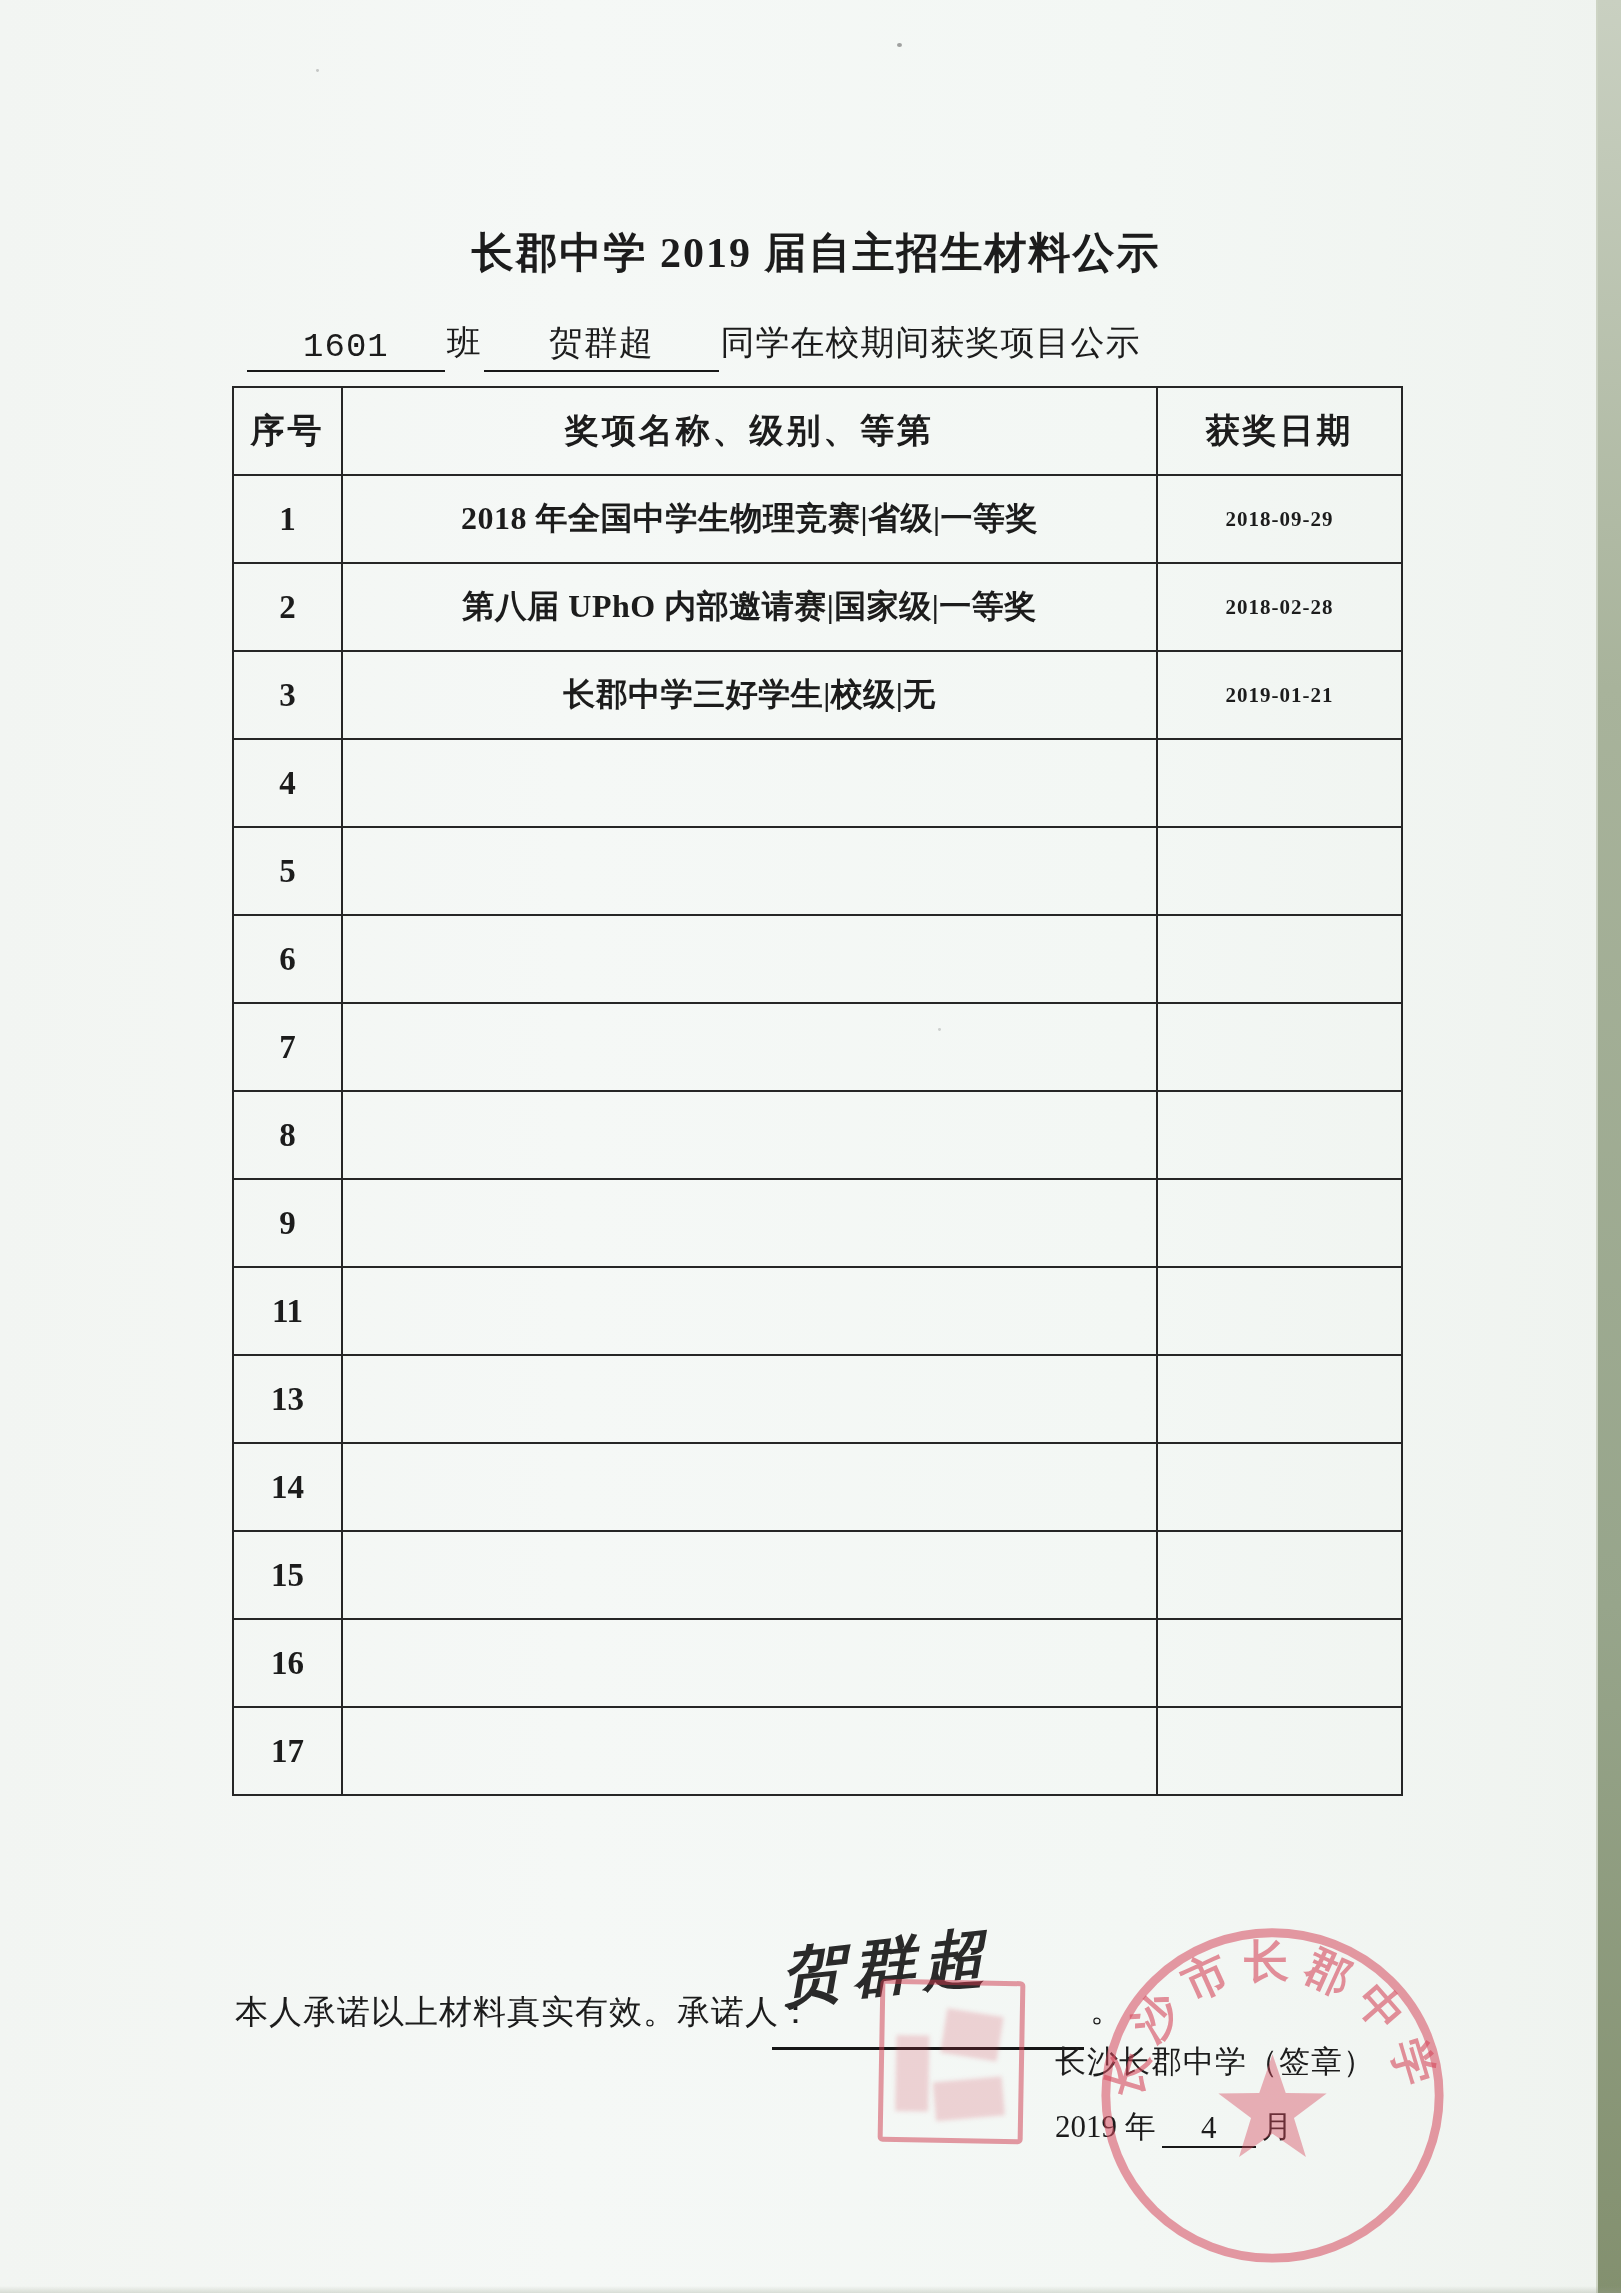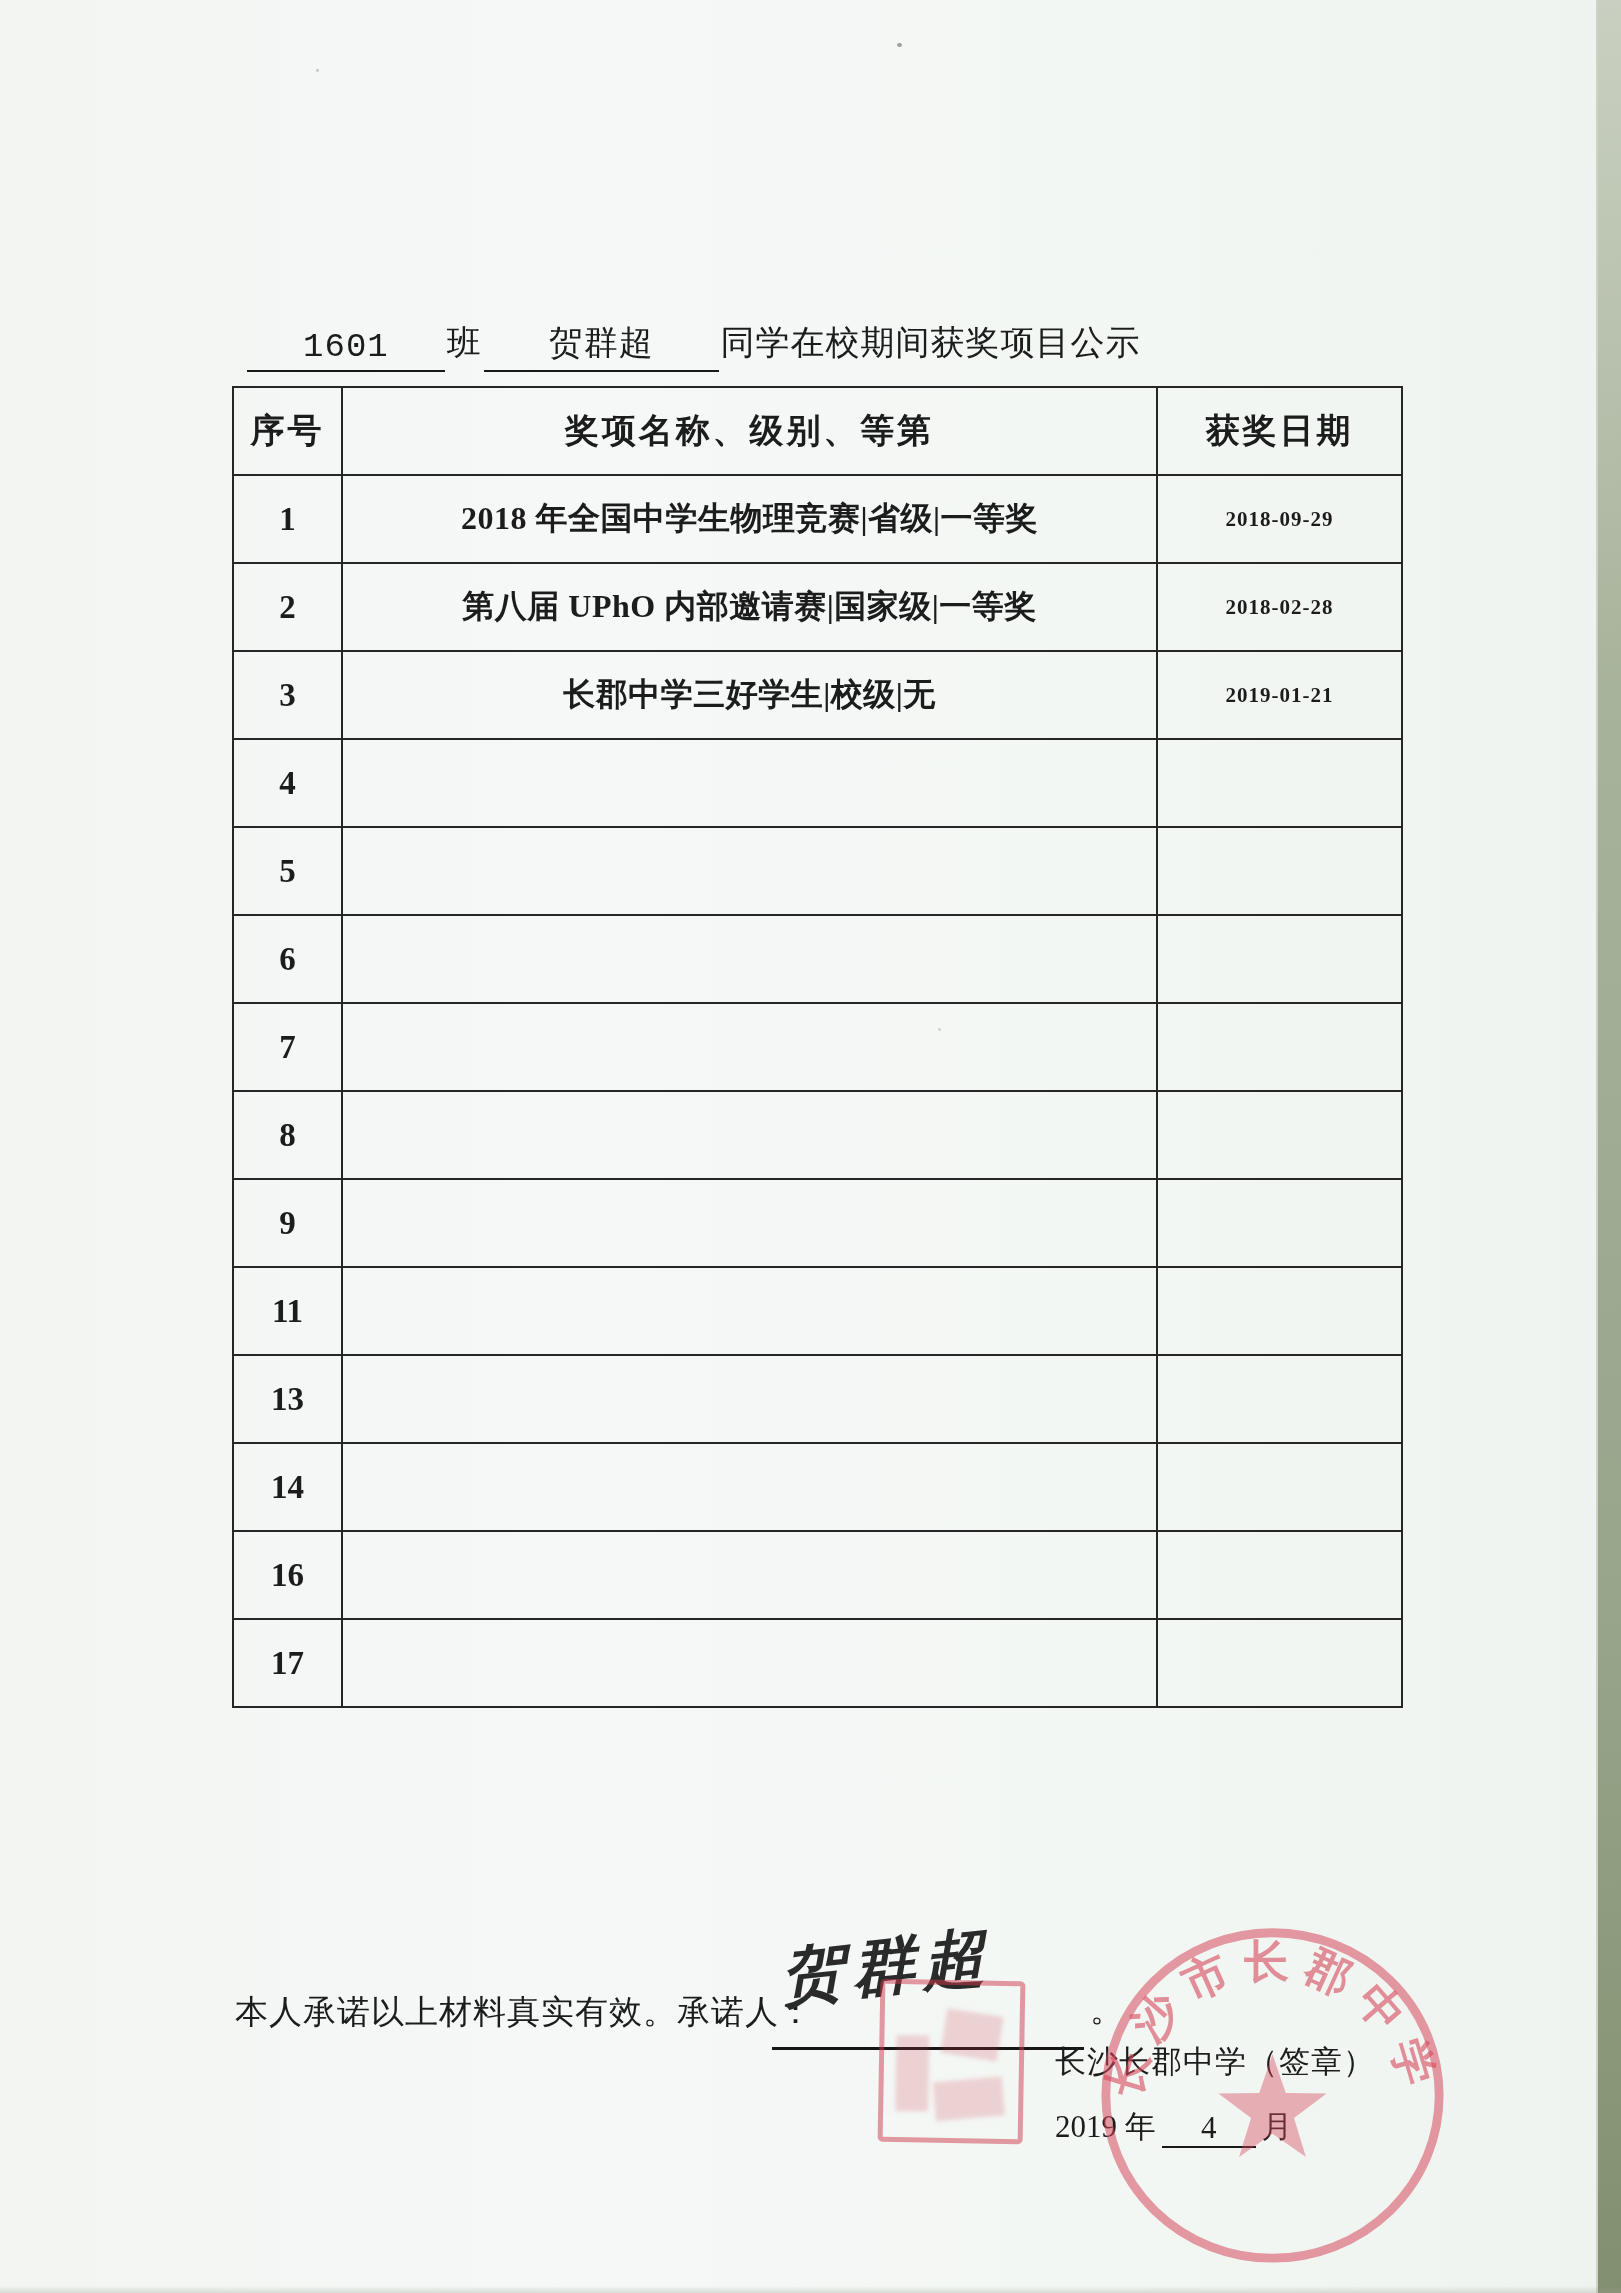--- a/index.html
+++ b/index.html
@@ -80,20 +80,21 @@
 <body>
 
 <div class="page">
 
   <div class="scan-edge"></div>
   <div class="scan-bottom"></div>
   <div class="speck s1"></div>
   <div class="speck s2"></div>
   <div class="speck s3"></div>
 
+  <div class="title">长郡中学 2019 届自主招生材料公示</div>
 
   <div class="subtitle">
     <span class="u class-no">1601</span>
     <span class="plain">班</span>
     <span class="u stu-name">贺群超</span>
     <span class="plain">同学在校期间获奖项目公示</span>
   </div>
 
   <table class="award">
     <colgroup>
@@ -161,20 +162,25 @@
       <td class="serial">13</td>
       <td class="award-t"></td>
       <td class="date-t"></td>
     </tr>
     <tr>
       <td class="serial">14</td>
       <td class="award-t"></td>
       <td class="date-t"></td>
     </tr>
     <tr>
+      <td class="serial">15</td>
+      <td class="award-t"></td>
+      <td class="date-t"></td>
+    </tr>
+    <tr>
       <td class="serial">16</td>
       <td class="award-t"></td>
       <td class="date-t"></td>
     </tr>
     <tr>
       <td class="serial">17</td>
       <td class="award-t"></td>
       <td class="date-t"></td>
     </tr>
   </tbody>

